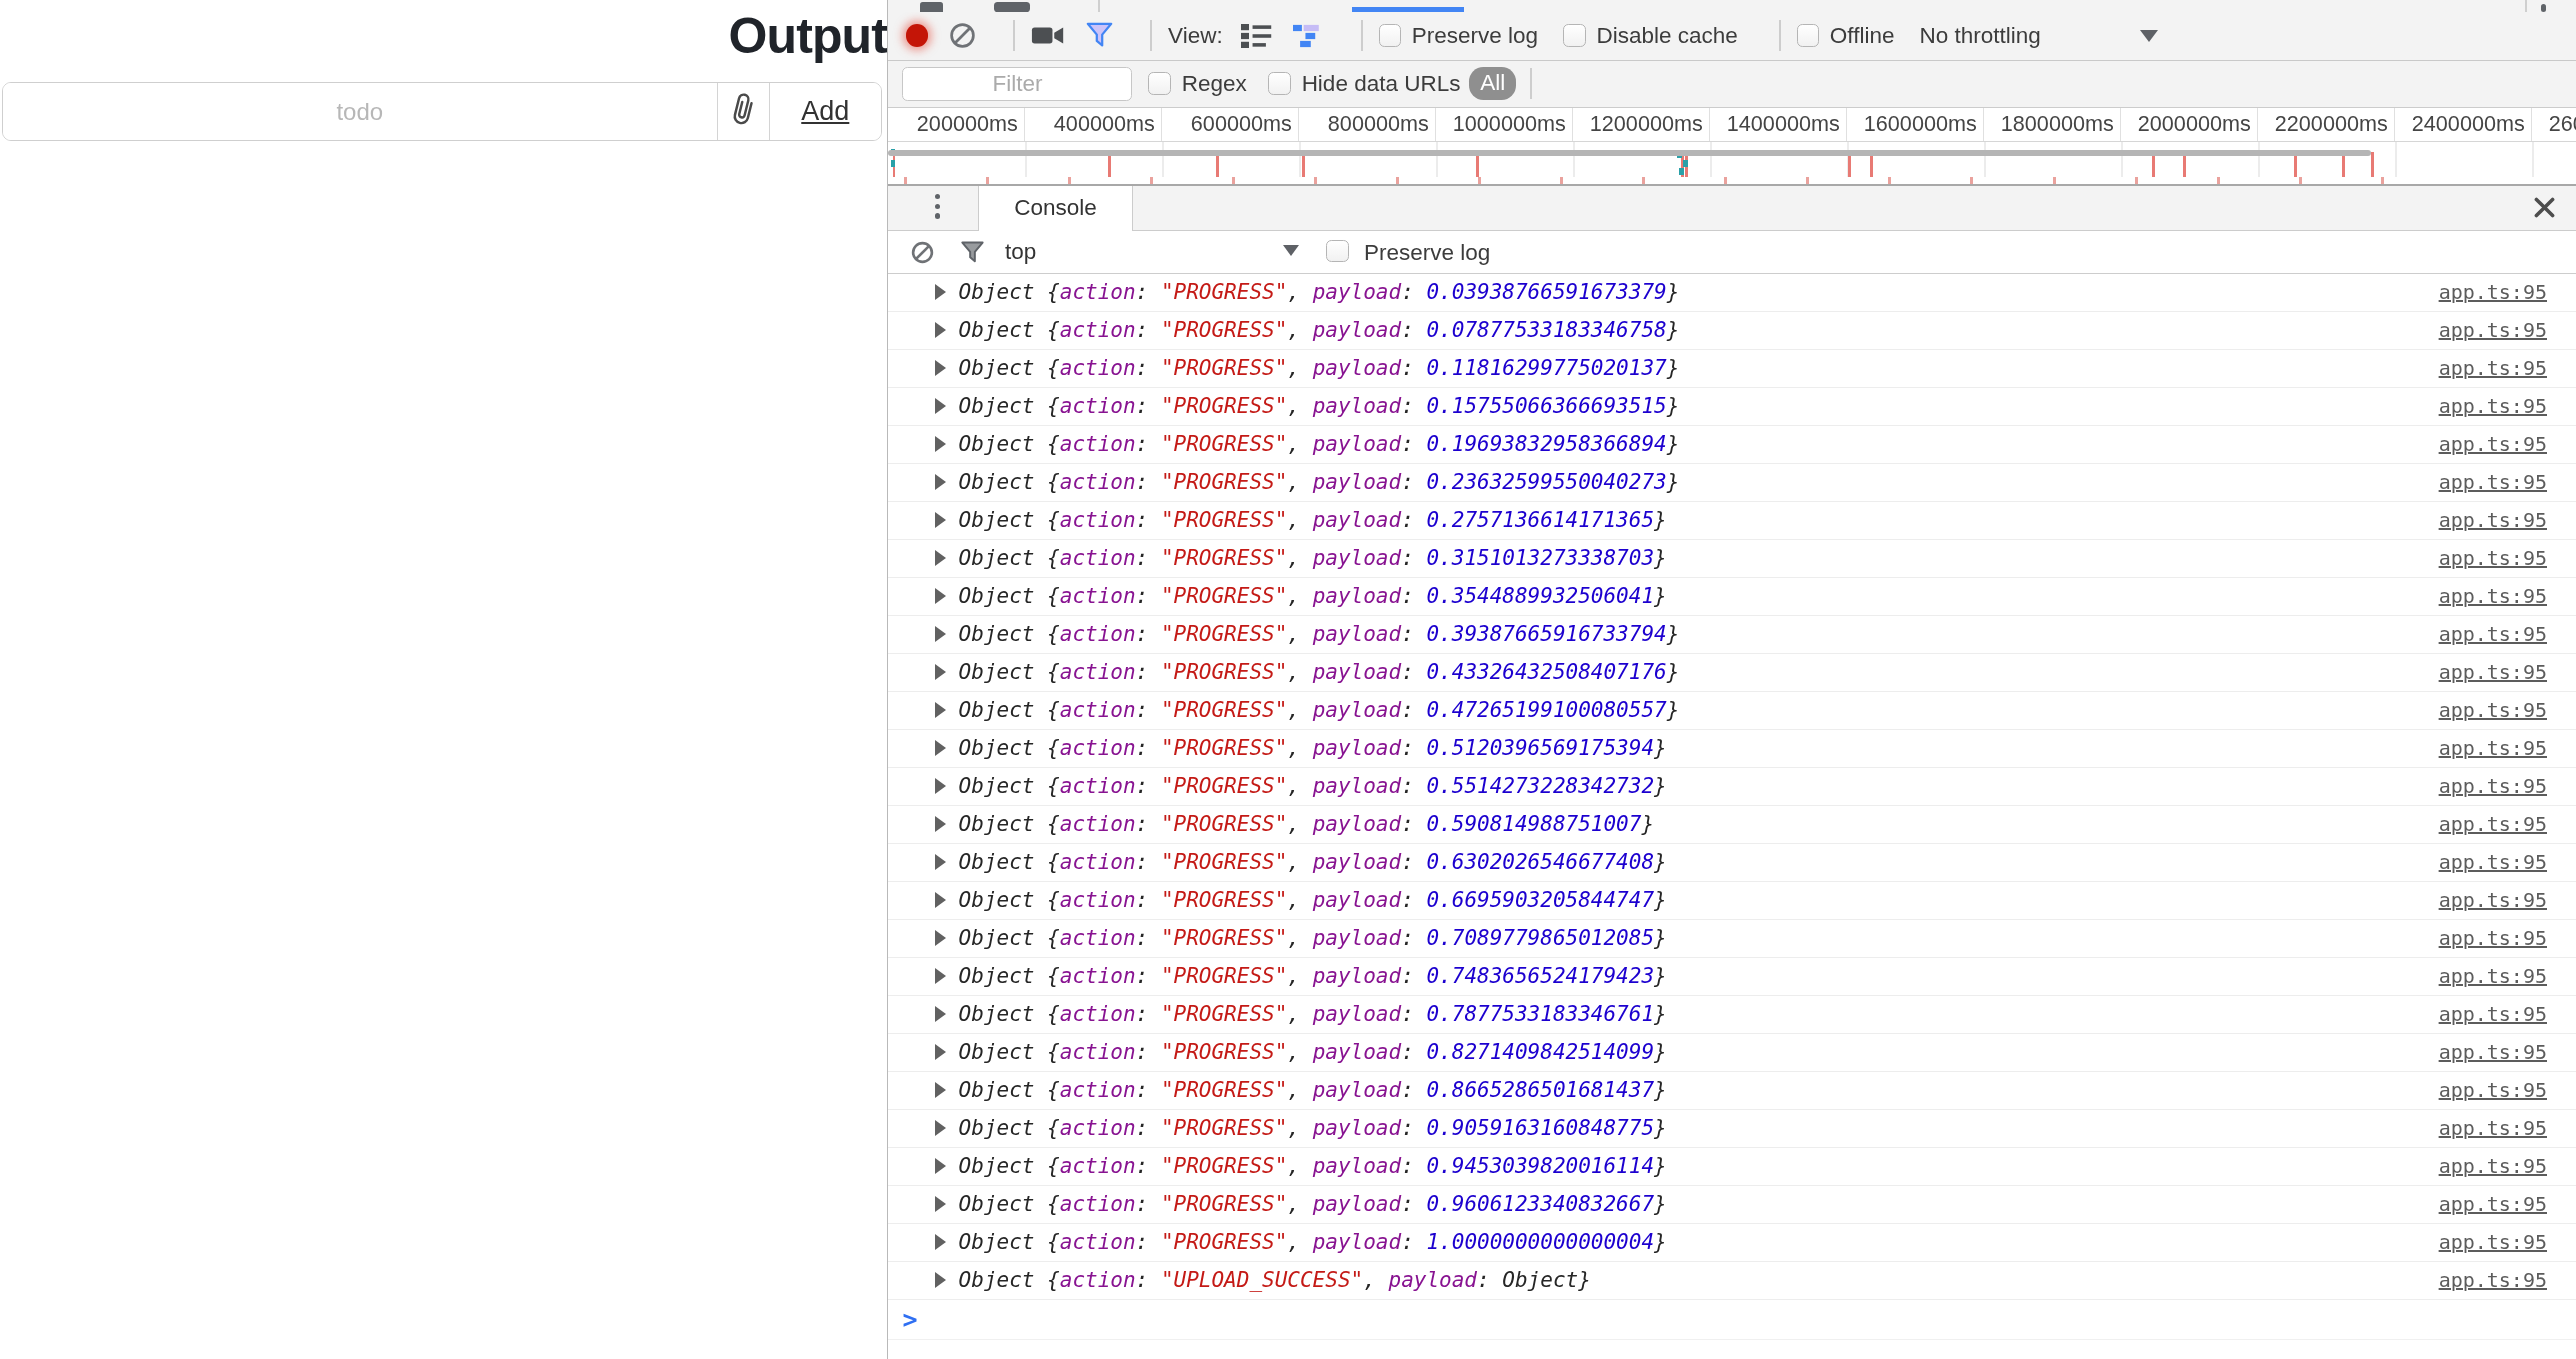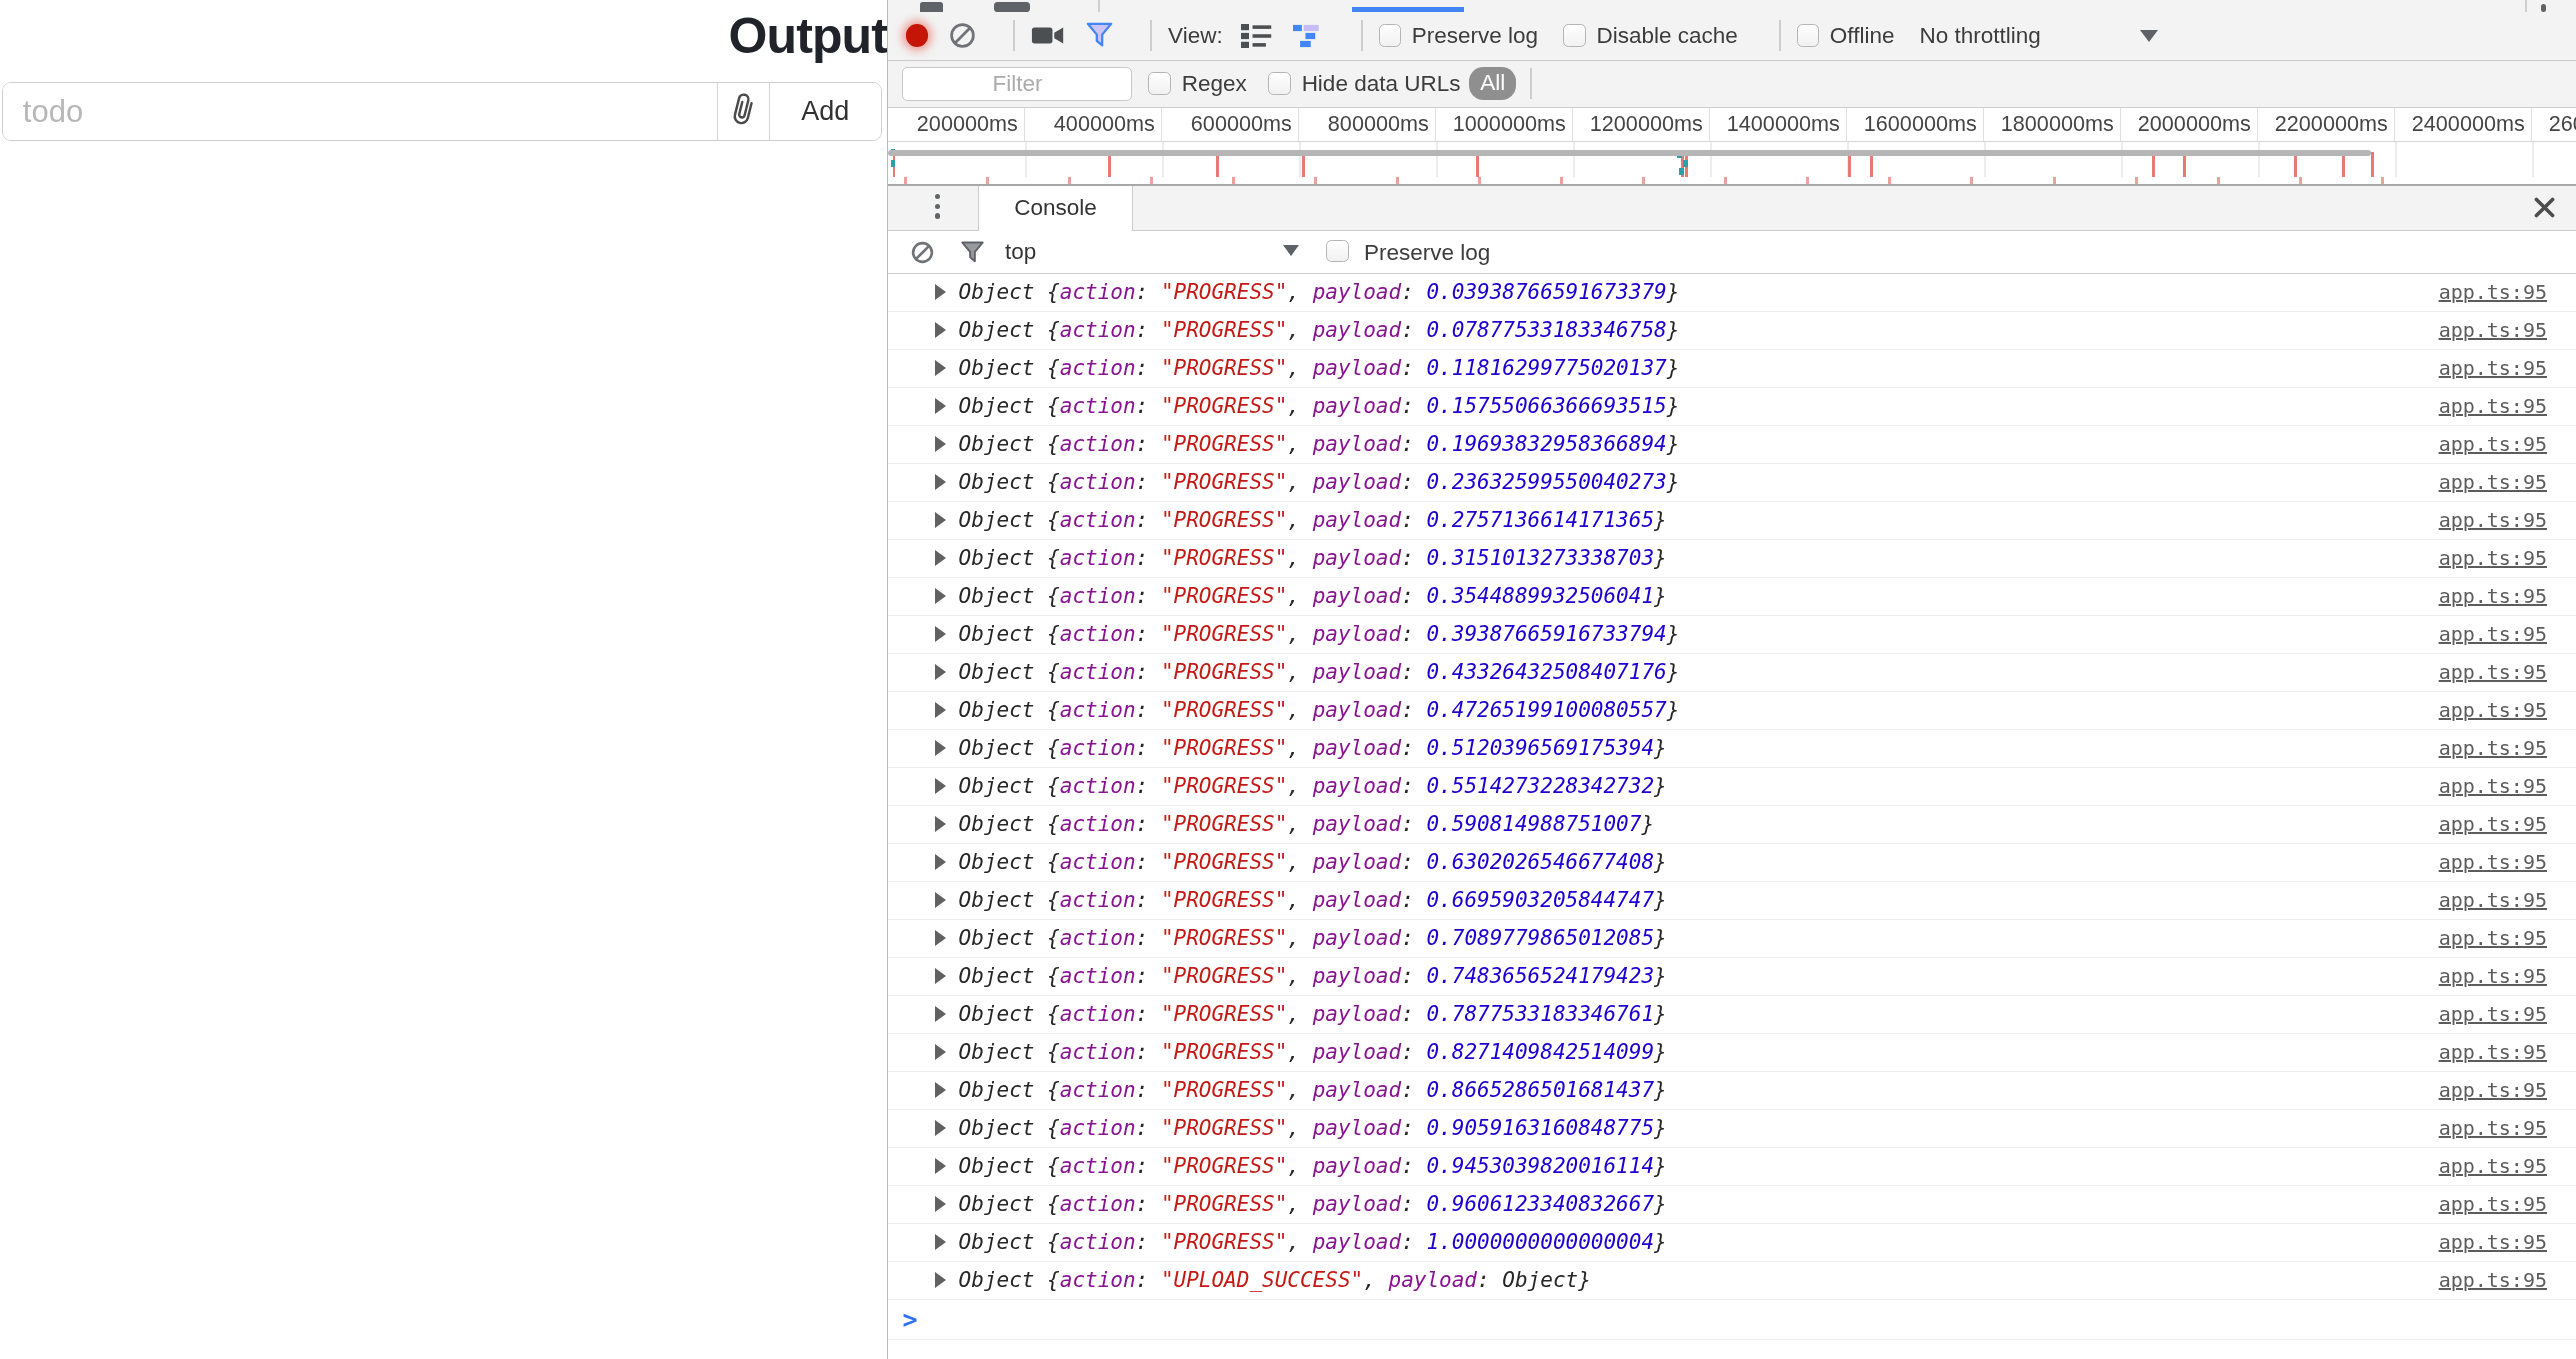--- a/index.html
+++ b/index.html
@@ -4,27 +4,27 @@
 <style>
   * { box-sizing: border-box; margin: 0; padding: 0; }
   html,body { width: 2576px; height: 1359px; background: #fff; font-family: "Liberation Sans", sans-serif; overflow: hidden; }
   #root { position: relative; width: 2576px; height: 1359px; }
 
   
   .left-pane { position: absolute; left: 0; top: 0; width: 887px; height: 1359px; background: #fff; }
   .app-title { font-size: 50px; font-weight: 700; color: #20242a; letter-spacing: -0.9px; padding: 7.2px 0 0 12.6px; text-align: right; }
   .todo-group { position: absolute; left: 1.8px; top: 82px; width: 880px; height: 59px; display: flex;
                 border: 1.8px solid #cfcfcf; border-radius: 9px; background: #fff; overflow: hidden; }
-  .todo-input { flex: 1; border: none; outline: none; font-size: 31px; color: #333; padding: 0 20px;
-                font-family: "Liberation Sans", sans-serif; }
+  .todo-input { flex: 1; border: none; outline: none; font-size: 24px; color: #333; padding: 0 20px;
+                font-family: "Liberation Sans", sans-serif; text-align: center; }
   .todo-input::placeholder { color: #b7b7b7; }
   .group-btn { display: flex; align-items: center; justify-content: center; background: #fff;
                border-left: 1.8px solid #d4d4d4; cursor: pointer; }
   .attach-btn { width: 52px; }
-  .add-btn { width: 112px; font-size: 27px; color: #323232; }
+  .add-btn { width: 112px; font-size: 27px; color: #323232; text-decoration: underline; }
   .progress-bar { position: absolute; left: 1.8px; top: 144px; width: 880px; height: 31px; border-radius: 6.3px;
                   background: #56b14e; display: flex; align-items: center; justify-content: center; }
   .progress-label { font-size: 22.5px; color: #15230f; }
 
   
   .right-pane { position: absolute; left: 887px; top: 0; width: 1689px; height: 1359px;
                 border-left: 1.8px solid #b9b9b9; background: #fff; }
 
   
   .dt-sliver { position: relative; height: 11.7px; background: #f3f3f3; overflow: hidden; }

